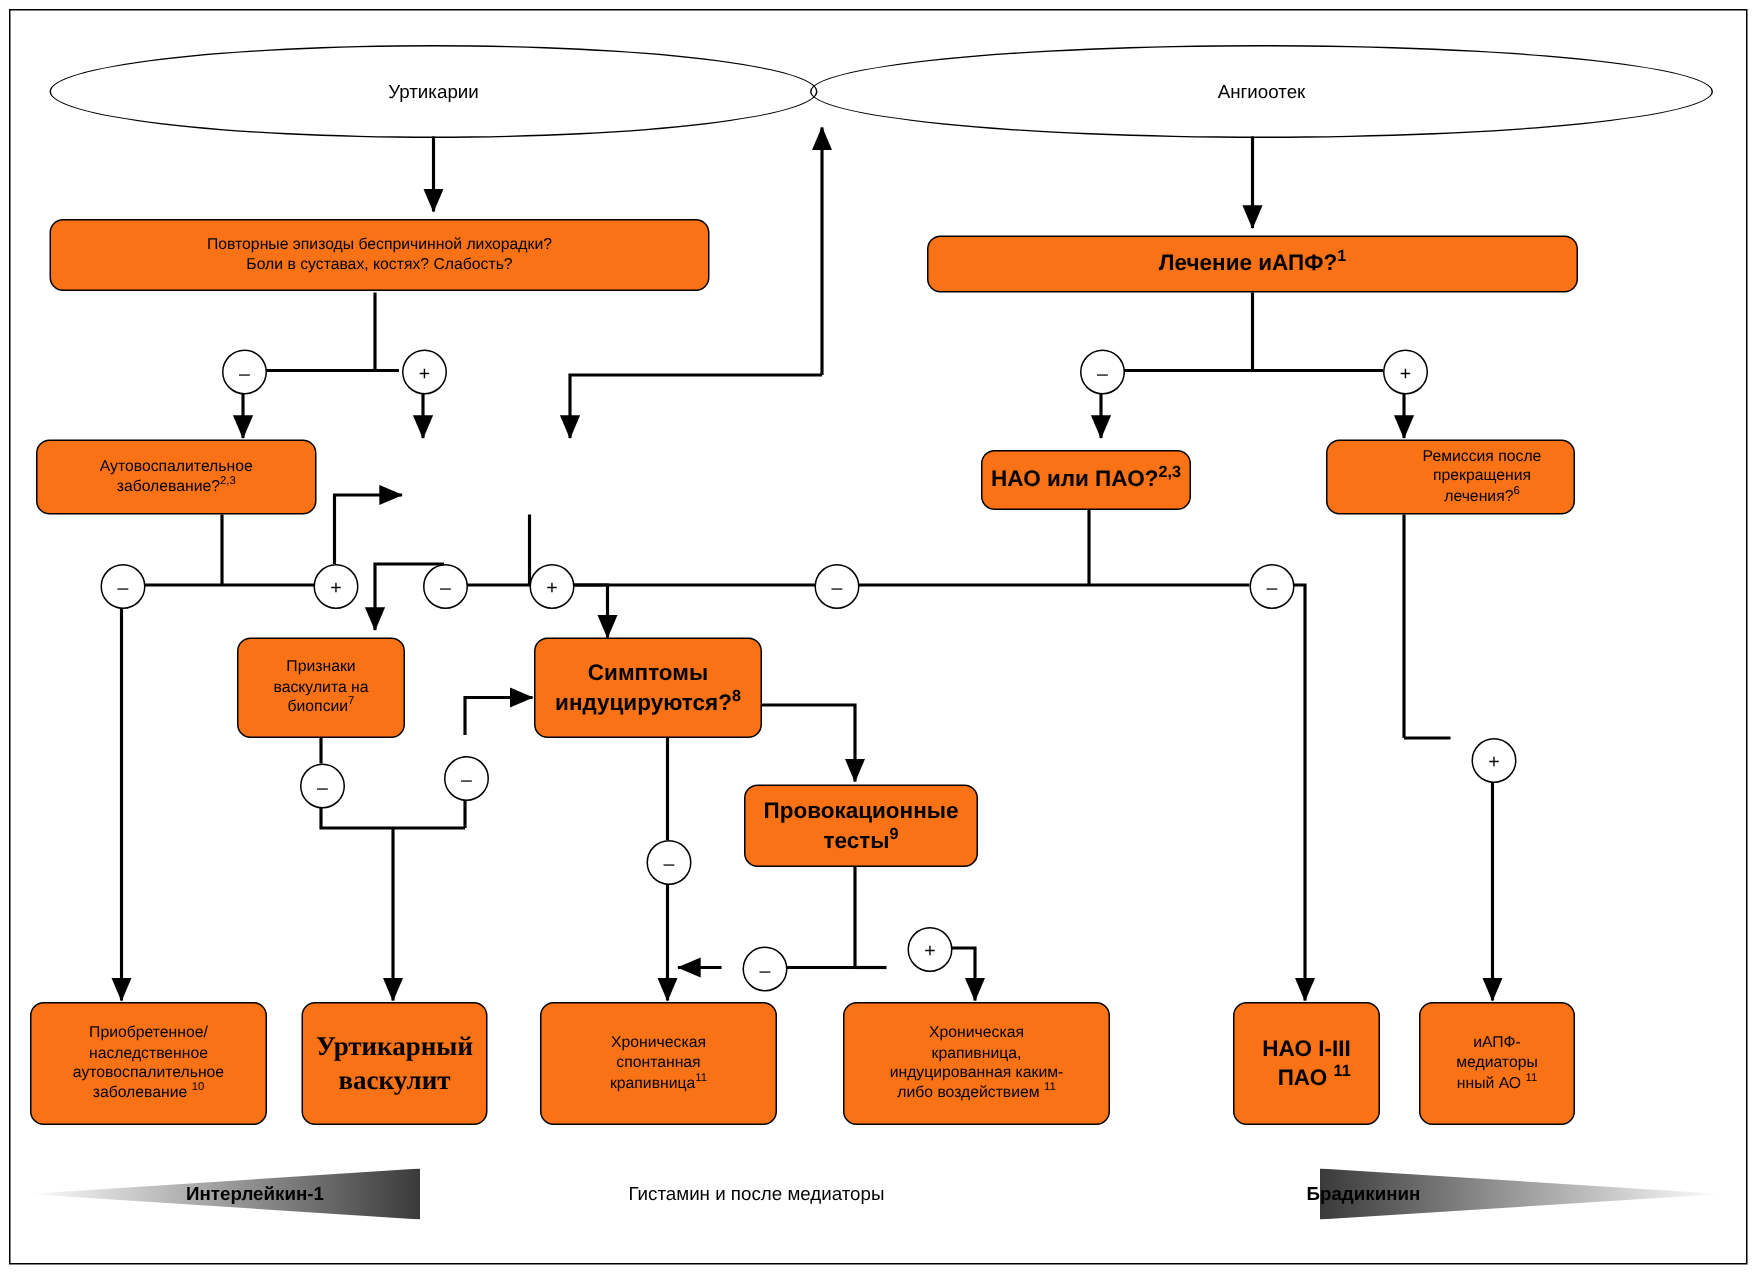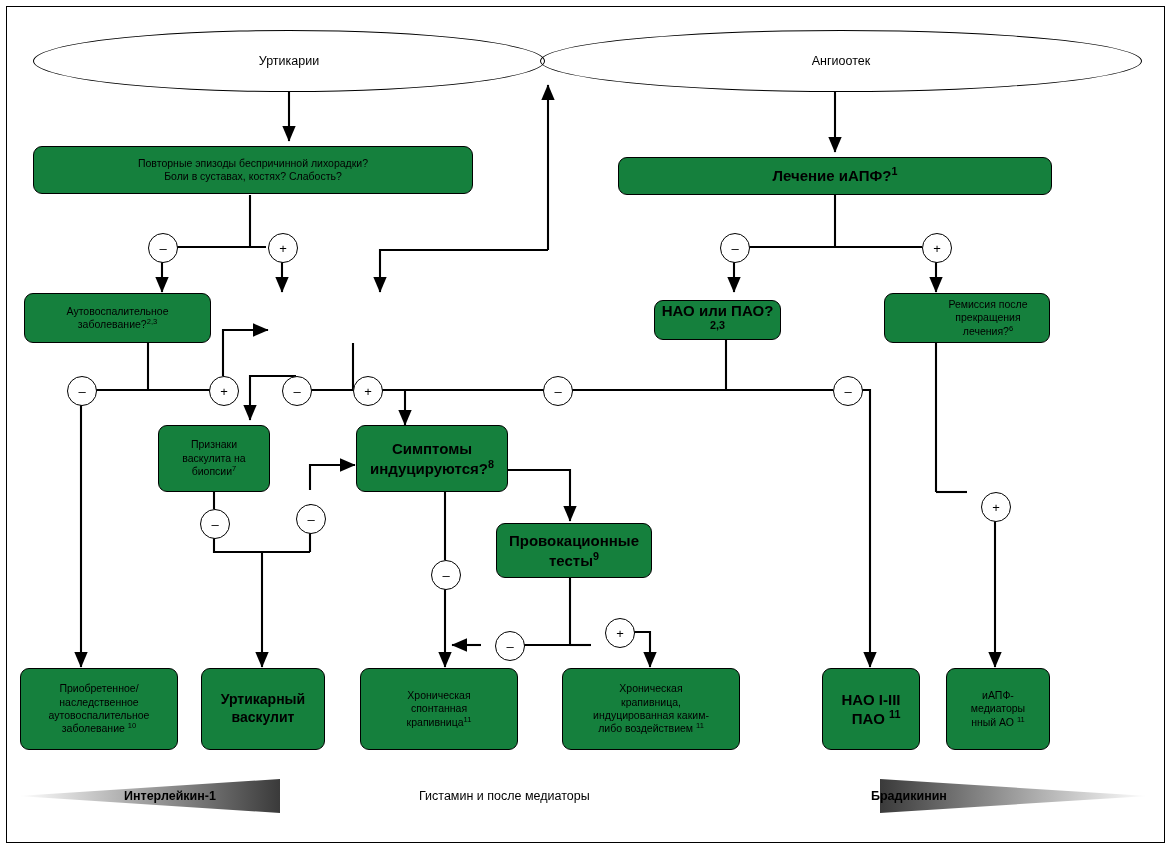--- a/index.html
+++ b/index.html
@@ -1,23 +1,23 @@
 <!DOCTYPE html>
 <html><head>
 <meta charset="utf-8">
 <style>
   html,body{margin:0;padding:0;background:#ffffff;}
   body{font-family:"Liberation Sans",sans-serif;}
   #page{position:relative;width:1173px;height:851px;background:#fff;overflow:hidden;}
   #frame{position:absolute;left:6px;top:6px;width:1159px;height:837px;border:1px solid #000;box-sizing:border-box;}
   svg#wires{position:absolute;left:0;top:0;width:1173px;height:851px;}
-  .node{position:absolute;box-sizing:border-box;border:1px solid #000;border-radius:9px;background:#15803d;
+  .node{position:absolute;box-sizing:border-box;border:1px solid #000;border-radius:9px;background:#f97316;
         display:flex;align-items:center;justify-content:center;text-align:center;
         font-size:10.5px;line-height:1.28;color:#000;padding:3px 5px;}
-  .node.big{font-size:14px;font-weight:bold;}
+  .node.big{font-size:18px;font-weight:bold;font-family:Liberation Serif, serif;}
   .node.med{font-size:15px;font-weight:bold;}
   .node.term{font-size:10.5px;}
   .ellipse{position:absolute;box-sizing:border-box;border:1px solid #000;border-radius:50%;background:transparent;
            display:flex;align-items:center;justify-content:center;font-size:12.5px;color:#000;}
   .sign{position:absolute;width:28px;height:28px;border:1px solid #000;border-radius:50%;background:#fff;
         display:flex;align-items:center;justify-content:center;font-size:13px;line-height:1;color:#000;
         font-family:"Liberation Sans",sans-serif;}
   .botlabel{position:absolute;font-size:12.5px;color:#000;white-space:nowrap;}
   .botlabel.b{font-weight:bold;}
   .grad{position:absolute;height:34px;}
@@ -129,21 +129,21 @@
   </div>
 
   <div class="node" style="left:24px;top:293px;width:187px;height:50px;">
     <div>
       <span class="cap">Аутовоспалительное</span>
       <span class="cap"><span>заболевание?</span><sup>2,3</sup></span>
     </div>
   </div>
 
 
-  <div class="node med" style="left:654px;top:300px;width:127px;height:40px;">
+  <div class="node med" style="left:654px;top:300px;width:140px;height:40px;">
     <div>
       <span>НАО или ПАО?</span><sup>2,3</sup>
     </div>
   </div>
 
   <div class="node" style="left:884px;top:293px;width:166px;height:50px;padding-left:47px;">
     <div>
       <span class="cap">Ремиссия после</span>
       <span class="cap"><span>прекращения лечения?</span><sup>6</sup></span>
     </div>

